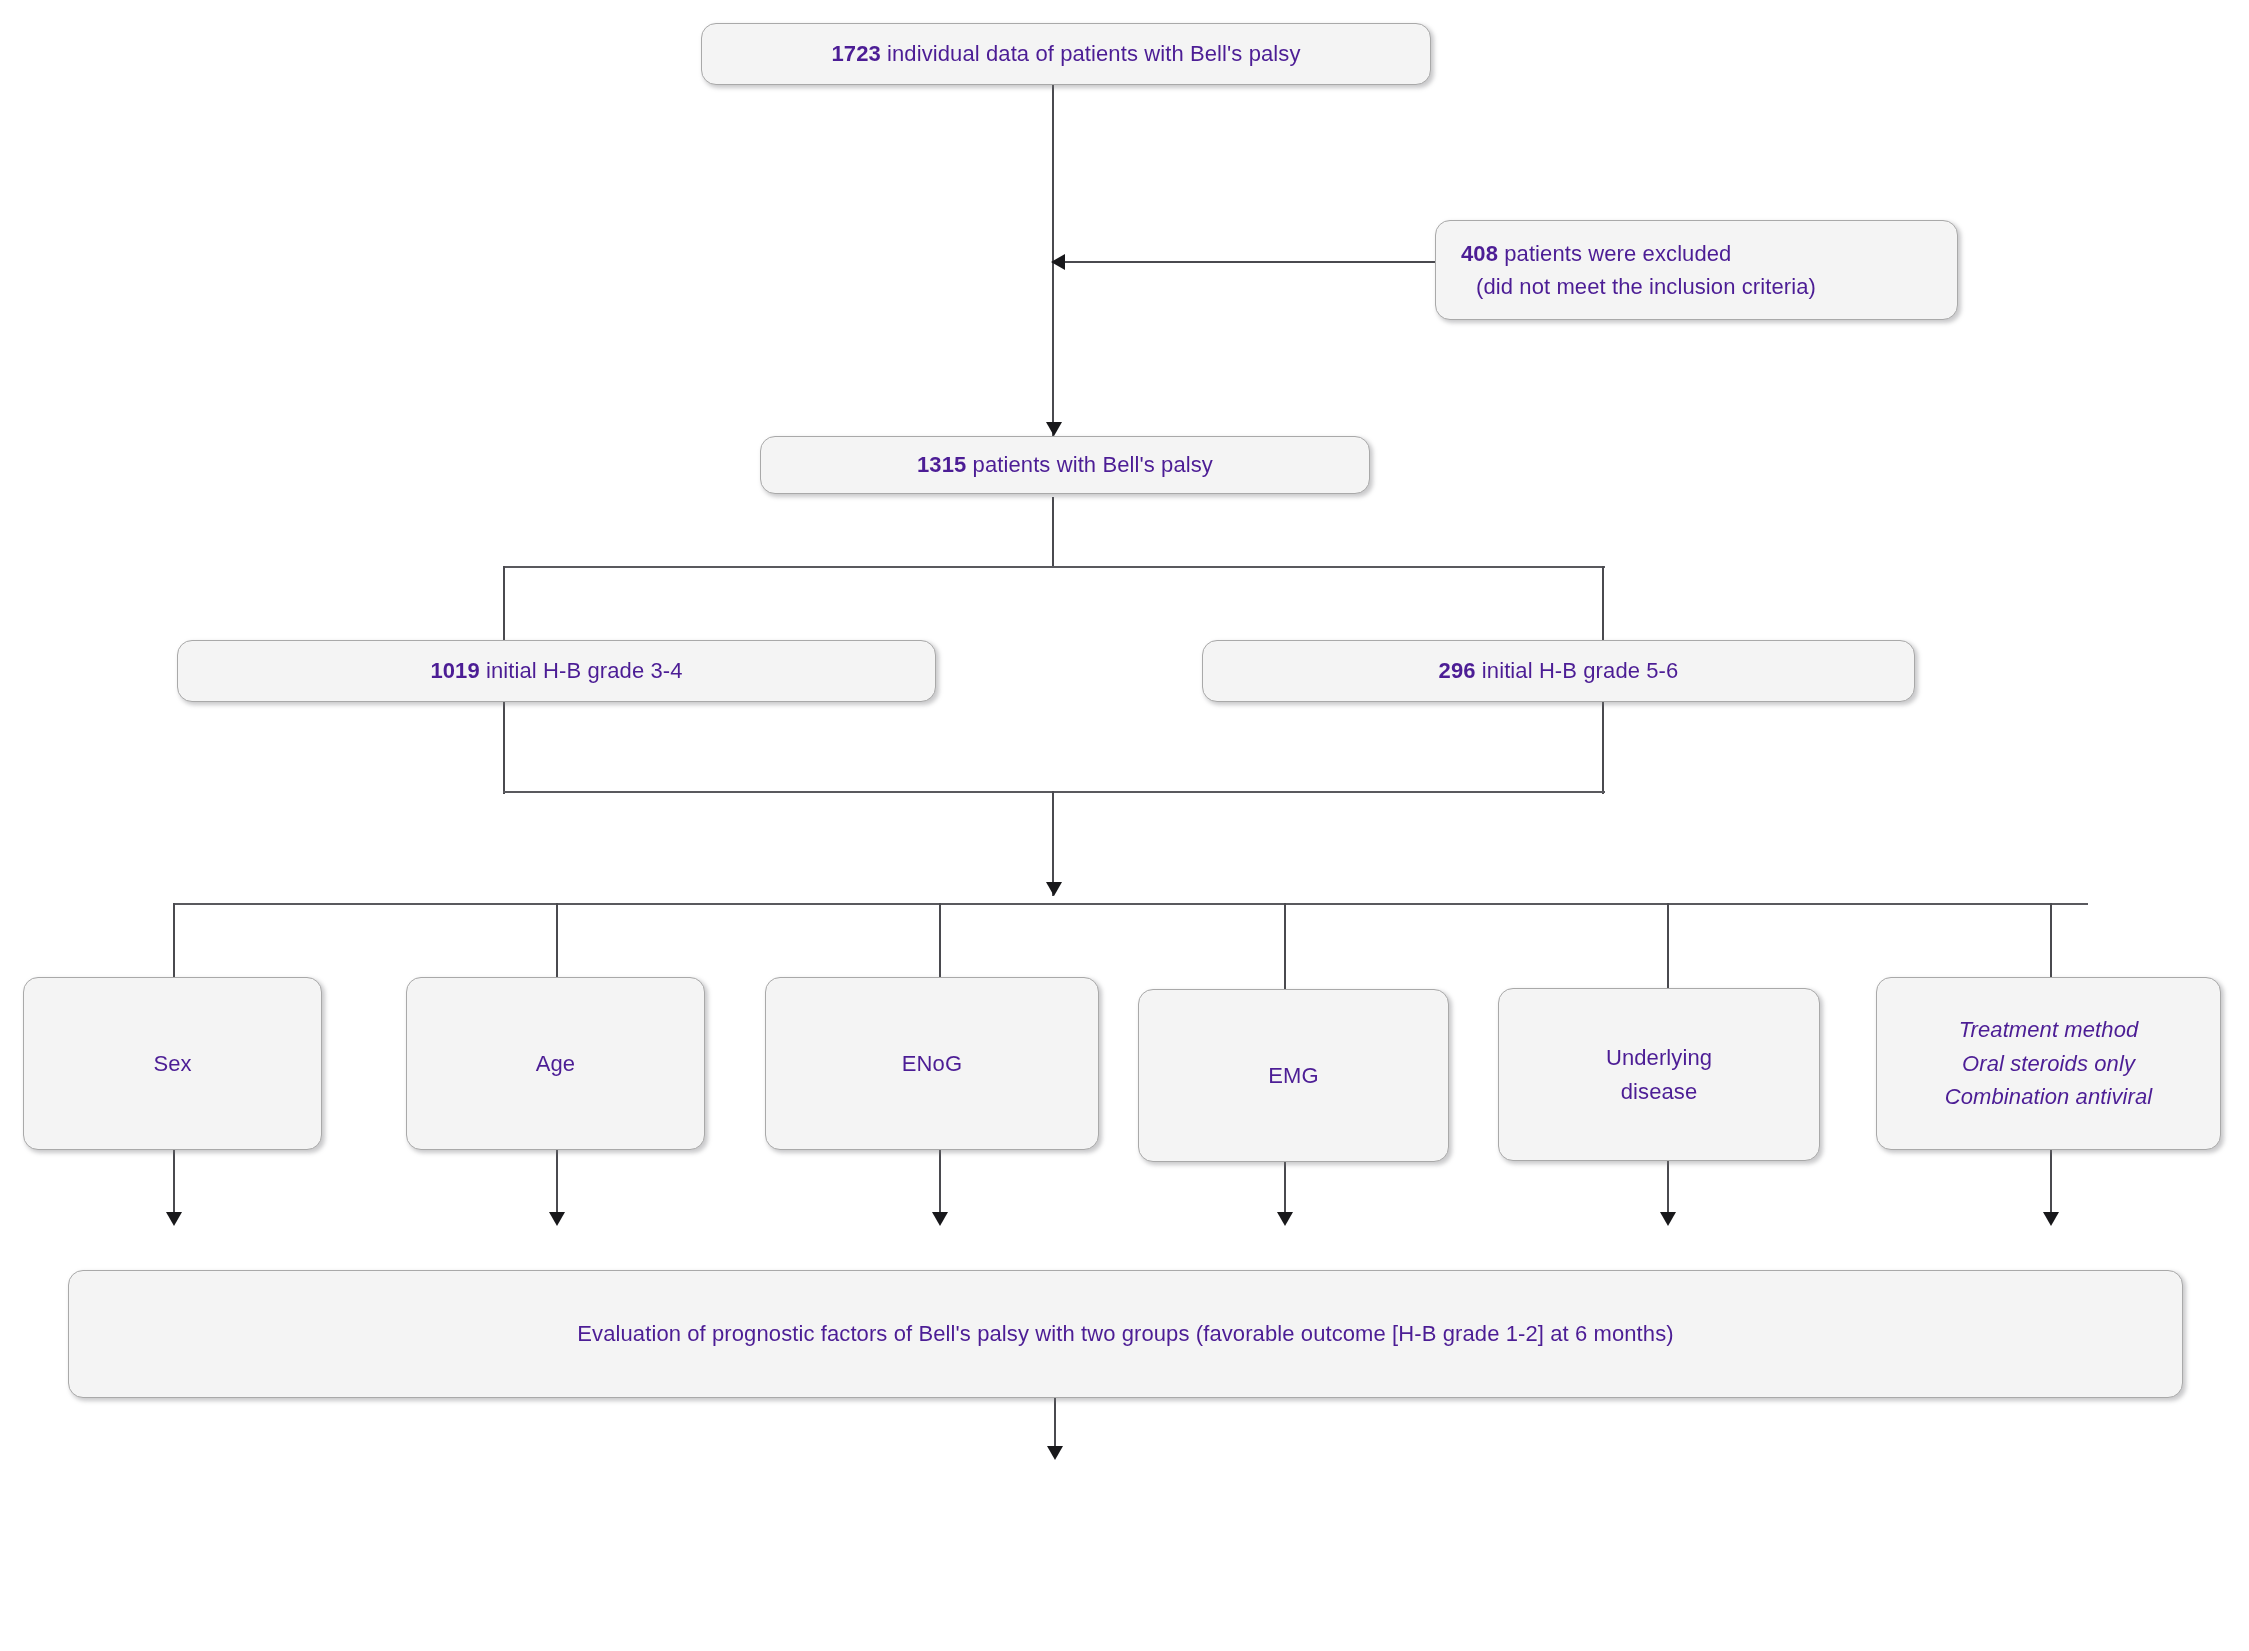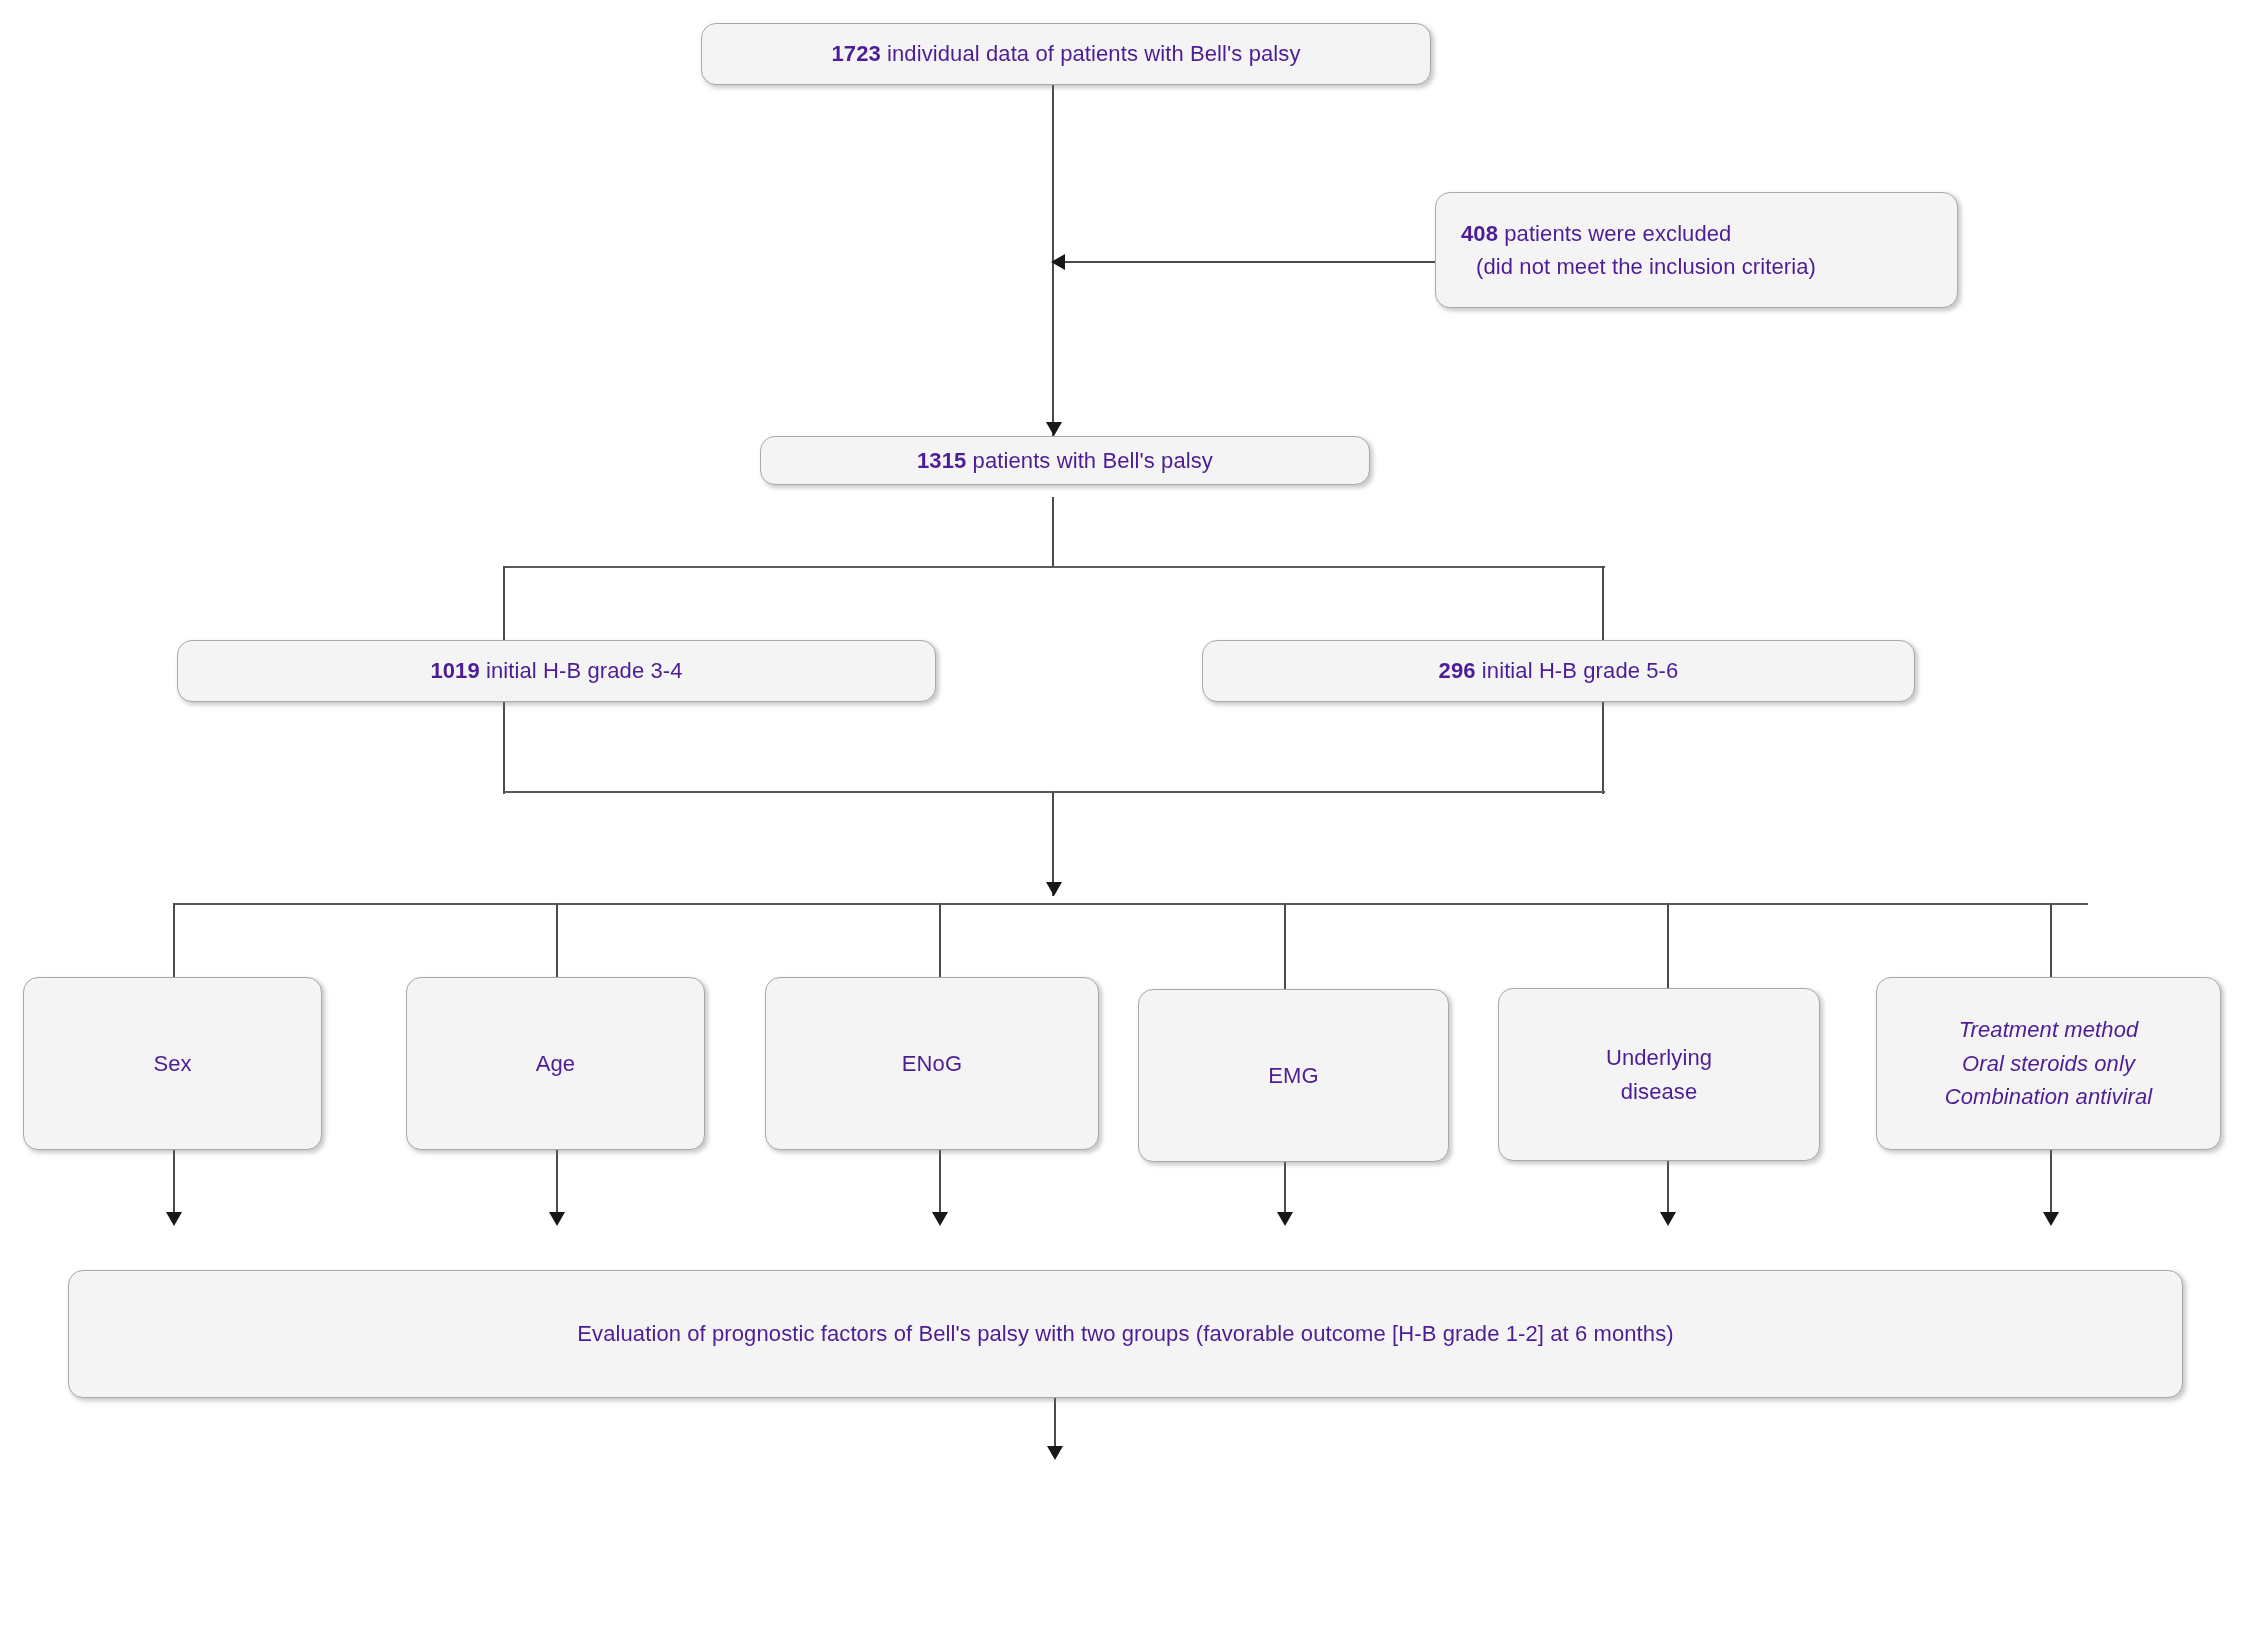--- a/index.html
+++ b/index.html
@@ -96,31 +96,31 @@
 
   <div class="node" style="left:701px; top:23px; width:730px; height:62px;">
     <span>
       <span class="lead">1723</span><span> individual data of patients with Bell's palsy</span>
     </span>
   </div>
 
   <div class="vline" style="left:1052px; top:85px; height:351px;"></div>
   <div class="arrow-down" style="left:1046px; top:422px;"></div>
 
-  <div class="node left-align" style="left:1435px; top:192px; width:523px; height:116px;">
+  <div class="node left-align" style="left:1435px; top:220px; width:523px; height:100px;">
     <span class="stack indent">
       <span class="ln"><span class="lead">408</span><span> patients were excluded</span></span>
       <span class="ln">(did not meet the inclusion criteria)</span>
     </span>
   </div>
 
   <div class="hline" style="left:1065px; top:261px; width:371px;"></div>
   <div class="arrow-left" style="left:1051px; top:254px;"></div>
 
-  <div class="node" style="left:760px; top:436px; width:610px; height:49px;">
+  <div class="node" style="left:760px; top:436px; width:610px; height:58px;">
     <span>
       <span class="lead">1315</span><span> patients with Bell's palsy</span>
     </span>
   </div>
 
   <div class="vline" style="left:1052px; top:497px; height:70px;"></div>
   <div class="hline thick" style="left:503px; top:566px; width:1102px;"></div>
   <div class="vline" style="left:503px; top:566px; height:75px;"></div>
   <div class="vline" style="left:1602px; top:566px; height:75px;"></div>
 

